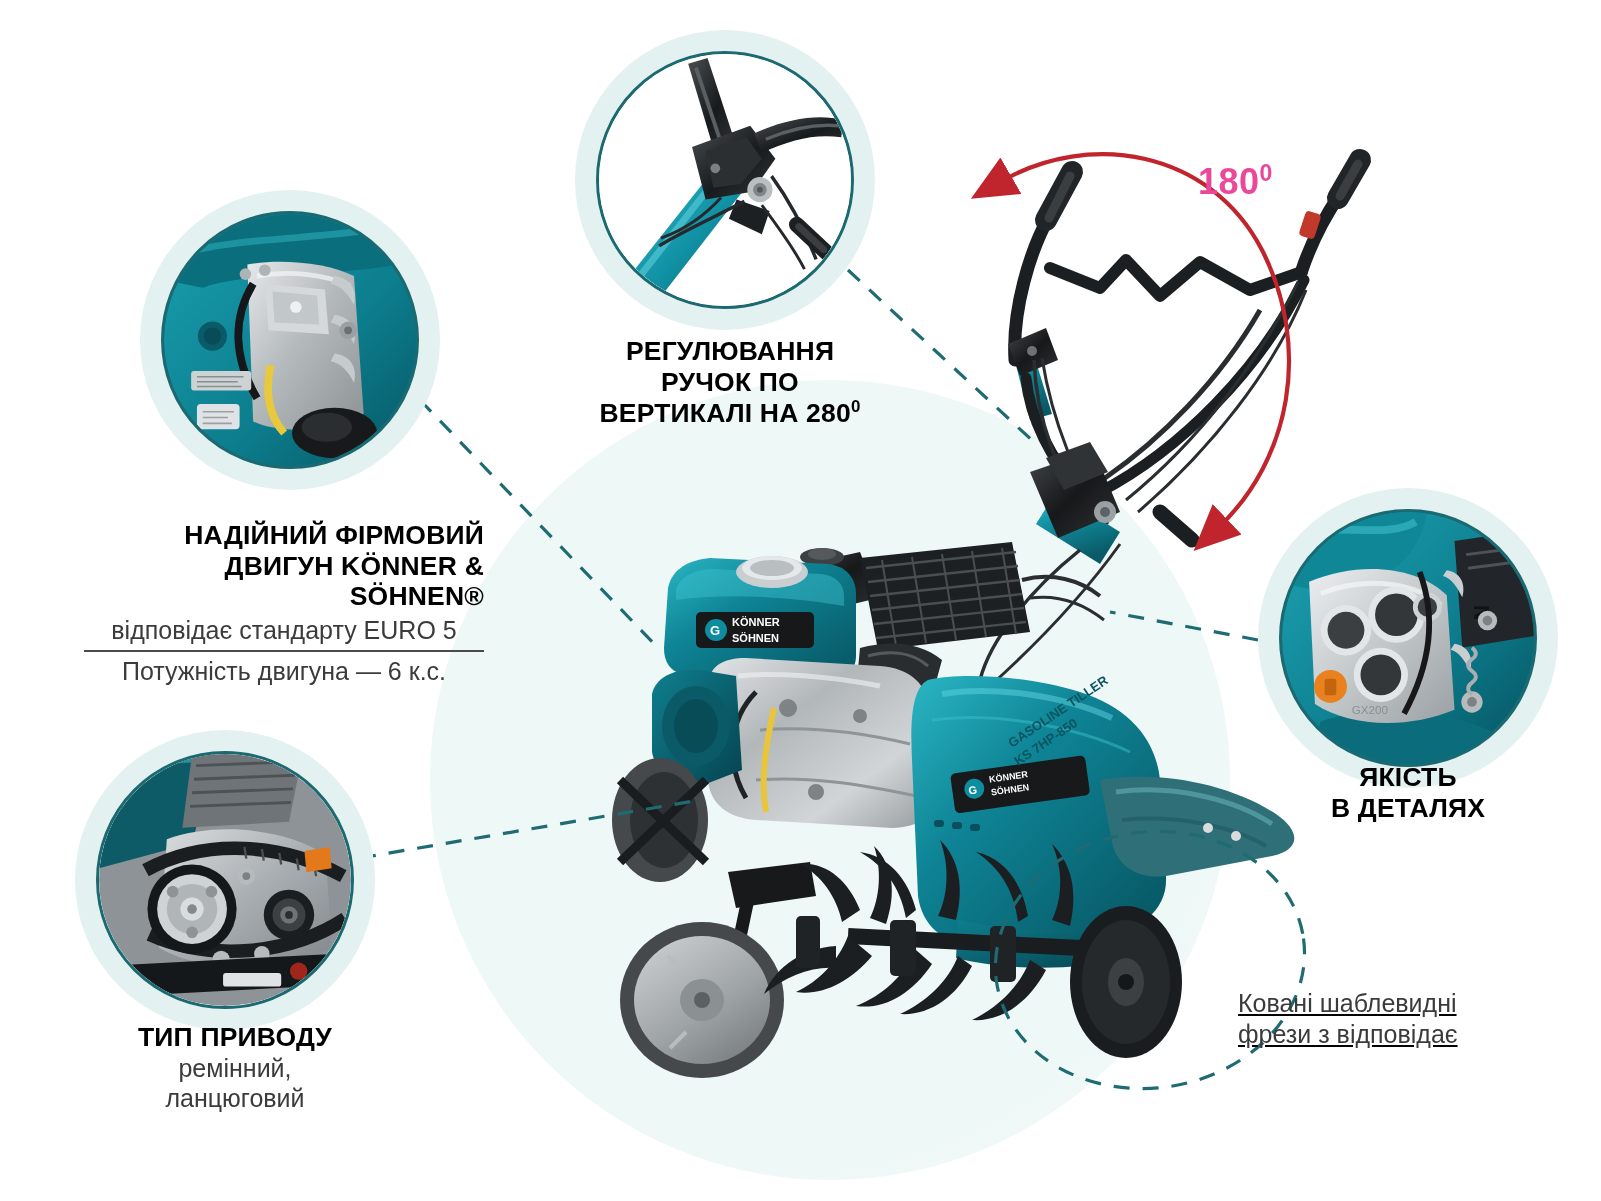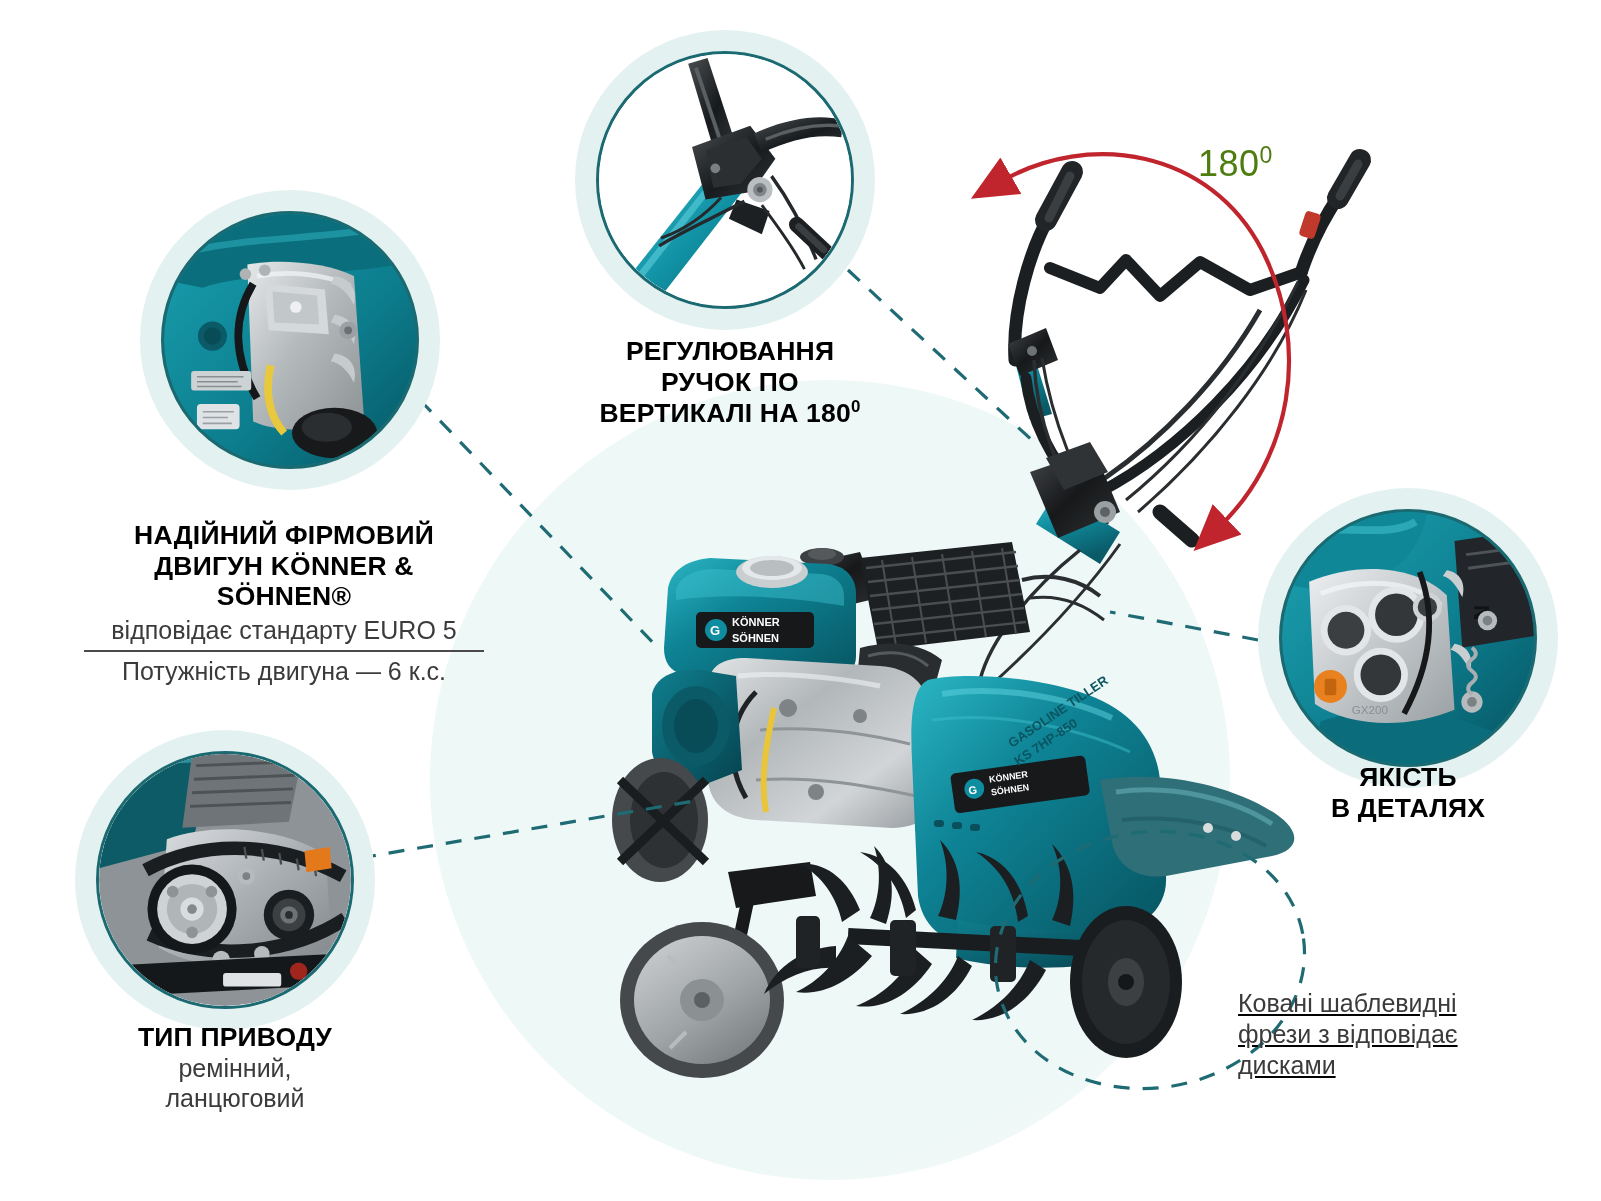--- a/index.html
+++ b/index.html
@@ -87,24 +87,25 @@
   .rule {
     height: 2px;
     background: #4a4a4a;
     margin: 5px 0 4px 0;
   }
 
   .deg { font-size: 0.64em; vertical-align: super; }
 
   .badge-180 {
     position: absolute;
-    color: #4d7c0f;
-    font-weight: normal;
+    color: #ec4899;
+    font-weight: bold;
     font-size: 36px;
     letter-spacing: 0.5px;
+    margin-top: 18px;
   }
 
   
   .ph { position:absolute; }
 </style>
 </head>
 <body>
 
 <div class="canvas">
 
@@ -593,35 +594,35 @@
 
           <path d="M142 62 C 160 110, 152 160, 126 208" stroke="#16181a" stroke-width="6" fill="none"></path>
 
           <text x="72" y="208" font-family="Liberation Sans, sans-serif" font-size="12" fill="#8a8f92">GX200</text>
         </svg>
       </div>
     </div>
   </div>
 
   <div class="label-block" style="left:84px; top:520px; width:400px; text-align:center;">
-    <div class="hd" style="font-size:26.5px;">
+    <div class="hd" style="font-size:26.5px;text-align:right;">
       <div>НАДІЙНИЙ ФІРМОВИЙ</div>
       <div>ДВИГУН KÖNNER &amp; SÖHNEN®</div>
     </div>
     <div class="sub" style="font-size:25px; margin-top:3px;">відповідає стандарту EURO 5</div>
     <div class="rule"></div>
     <div class="sub" style="font-size:25px;">Потужність двигуна — 6 к.с.</div>
   </div>
 
   <div class="label-block" style="left:560px; top:336px; width:340px; text-align:center;">
     <div class="hd" style="font-size:26.5px;">
       <div>РЕГУЛЮВАННЯ</div>
       <div>РУЧОК ПО</div>
       <div>
-        <span>ВЕРТИКАЛІ НА 180</span><span class="deg">0</span>
+        <span>ВЕРТИКАЛІ НА 280</span><span class="deg">0</span>
       </div>
     </div>
   </div>
 
   <div class="label-block" style="left:1238px; top:762px; width:340px; text-align:center;">
     <div class="hd" style="font-size:26.5px;">
       <div>ЯКІСТЬ</div>
       <div>В ДЕТАЛЯХ</div>
     </div>
   </div>
@@ -631,17 +632,16 @@
     <div class="sub" style="font-size:25px; line-height:1.22;">
       <div>ремінний,</div>
       <div>ланцюговий</div>
     </div>
   </div>
 
   <div class="label-block" style="left:1238px; top:988px; width:340px; text-align:left;text-decoration:underline;">
     <div class="sub" style="font-size:25px; line-height:1.24;">
       <div>Ковані шаблевидні</div>
       <div>фрези з відповідає</div>
-      <div>дисками</div>
     </div>
   </div>
 
 </div>
 
 </body></html>

